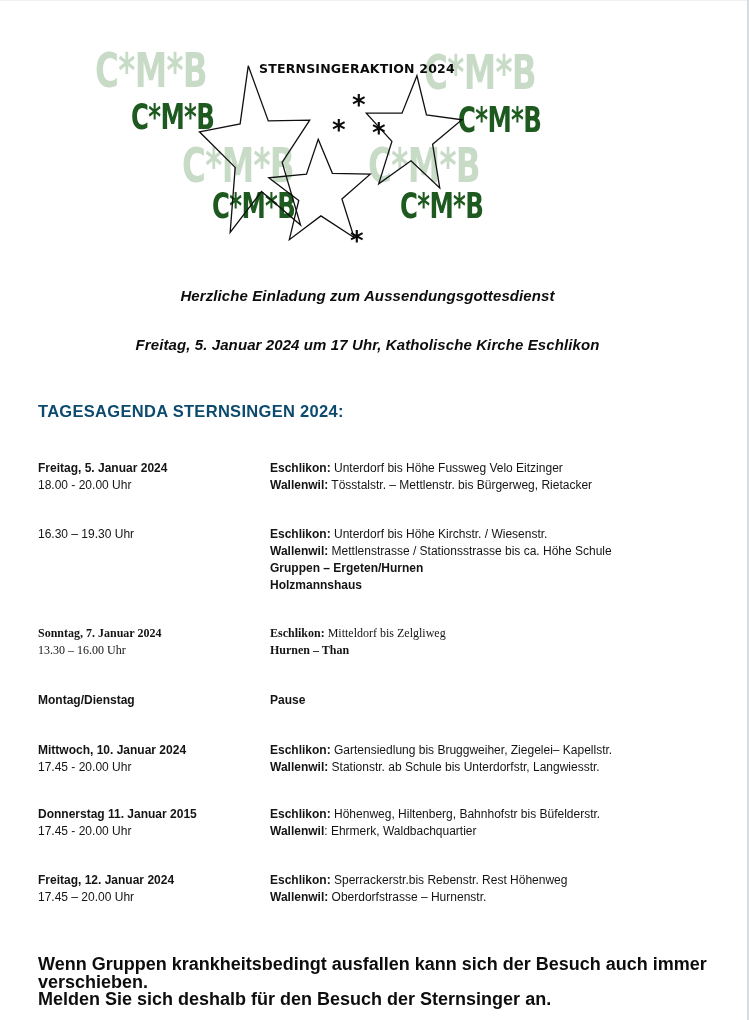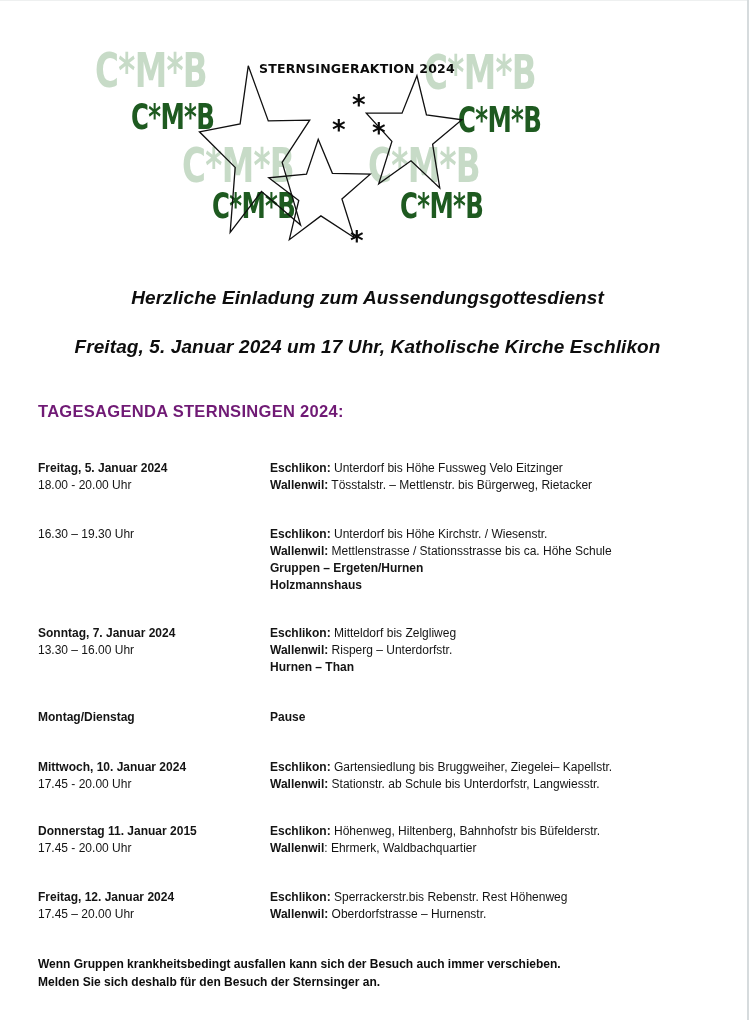--- a/index.html
+++ b/index.html
@@ -45,43 +45,43 @@
     position:absolute;z-index:4;line-height:1;
     font-family:"DejaVu Sans", sans-serif;font-weight:700;font-size:26px;color:#0b0b0b;
   }
   .a1{left:352px;top:92px;}
   .a2{left:332px;top:117px;}
   .a3{left:372px;top:120px;}
   .a4{left:350px;top:228px;}
   
   .inv{
     position:absolute;left:0;width:735px;text-align:center;
-    font-weight:700;font-style:italic;font-size:19px;color:#0d0d0d;
+    font-weight:700;font-style:italic;font-size:15px;color:#0d0d0d;
     letter-spacing:.1px;white-space:nowrap;
   }
   .inv1{top:287px;}
   .inv2{top:336px;}
   
   .agenda-title{
     position:absolute;left:38px;top:402px;
-    font-weight:700;font-size:16.5px;letter-spacing:.3px;color:#701a75;
+    font-weight:700;font-size:16.5px;letter-spacing:.3px;color:#0c4a6e;
   }
   .schedule{position:absolute;left:38px;top:460px;width:680px;font-size:12px;line-height:17px;}
   .row{display:flex;margin-bottom:32px;}
   .row:nth-child(2){margin-bottom:31px;}
-  .row:nth-child(3){margin-bottom:33px;}
+  .row:nth-child(3){margin-bottom:33px;font-family:Liberation Serif, serif;}
   .row:nth-child(4){margin-bottom:33px;}
   .row:nth-child(5){margin-bottom:30px;}
   .col-left{width:232px;flex-shrink:0;}
   .col-left .date{font-weight:700;}
   .col-right .line b{font-weight:700;}
   
   .footer{
     position:absolute;left:38px;top:956px;width:690px;
-    font-weight:700;font-size:12px;line-height:17.5px;color:#0d0d0d;
+    font-weight:700;font-size:18px;line-height:17.5px;color:#0d0d0d;
   }
 </style>
 </head>
 <body>
 
 <div class="page">
 
   <div class="header-art">
     <div class="st-title">STERNSINGERAKTION 2024</div>
 
@@ -138,21 +138,20 @@
           <div class="line"><b>Holzmannshaus</b></div>
         </div>
       </div>
       <div class="row">
         <div class="col-left">
           <div class="date">Sonntag, 7. Januar 2024</div>
           <div class="time">13.30 – 16.00 Uhr</div>
         </div>
         <div class="col-right">
           <div class="line"><b>Eschlikon:</b> Mitteldorf bis Zelgliweg</div>
-          <div class="line"><b>Wallenwil:</b> Risperg – Unterdorfstr.</div>
           <div class="line"><b>Hurnen – Than</b></div>
         </div>
       </div>
       <div class="row">
         <div class="col-left">
           <div class="date">Montag/Dienstag</div>
         </div>
         <div class="col-right">
           <div class="line"><b>Pause</b></div>
         </div>

